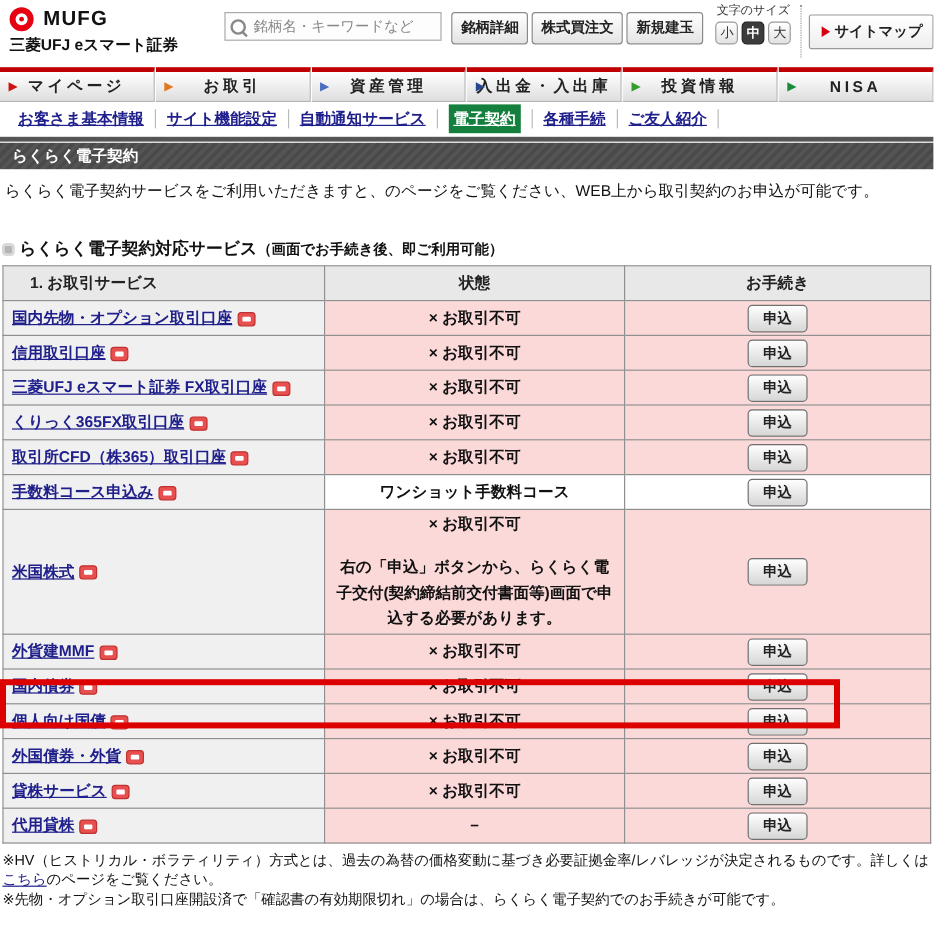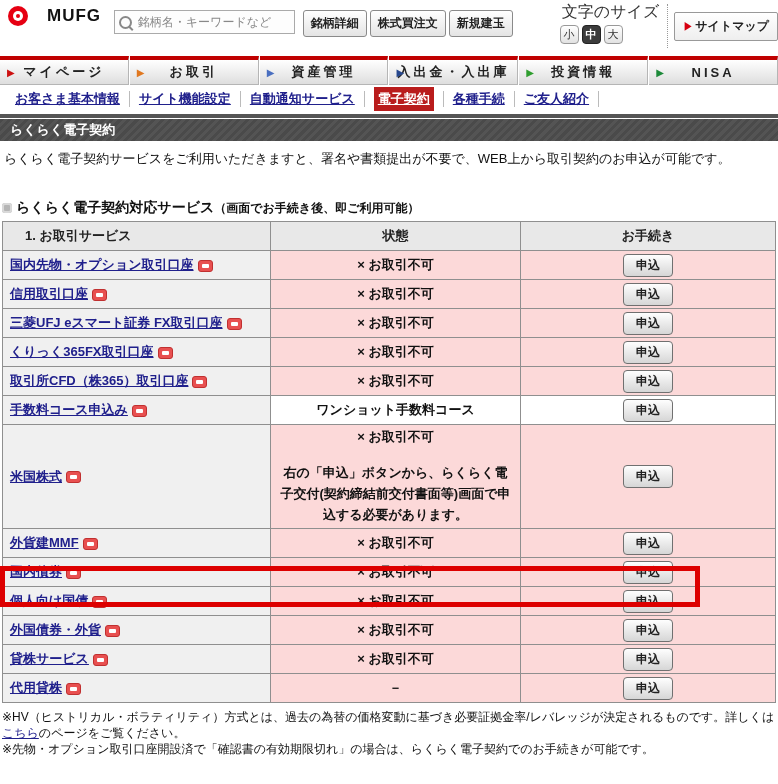--- a/index.html
+++ b/index.html
@@ -4,57 +4,57 @@
 <style>
   html,body{margin:0;padding:0;}
   body{
     width:778px;height:784px;overflow:hidden;background:#fff;
     font-family:"Liberation Sans","DejaVu Sans",sans-serif;
     font-size:13px;color:#222;position:relative;
   }
   
   .hdr{height:56px;display:flex;align-items:flex-start;position:relative;white-space:nowrap;}
   .logo{padding:6px 0 0 8px;width:200px;}
-  .logo-top{display:flex;align-items:center;gap:19px;}
+  .logo-top{display:flex;align-items:center;gap:8px;}
   .logo-mark{width:20px;height:20px;border-radius:50%;background:#e60012;position:relative;display:inline-block;}
   .logo-mark::before{content:"";position:absolute;left:5px;top:5px;width:10px;height:10px;border-radius:50%;background:#fff;}
   .logo-mark::after{content:"";position:absolute;left:8px;top:8px;width:4px;height:4px;border-radius:50%;background:#e60012;}
   .logo-brand{font-weight:bold;font-size:17px;color:#111;letter-spacing:1px;}
   .logo-co{font-weight:bold;font-size:13px;color:#111;margin-top:3px;}
   .searchbox{margin-top:10px;width:188px;height:24px;border:1px solid #aaa;background:#fdfdfd;
     display:flex;align-items:center;padding:0 4px;box-sizing:border-box;}
   .mag{width:9px;height:9px;border:2px solid #888;border-radius:50%;position:relative;flex:0 0 auto;margin-right:4px;}
   .mag::after{content:"";position:absolute;width:2px;height:5px;background:#888;transform:rotate(-45deg);left:9px;top:8px;}
   .searchbox input{border:none;outline:none;background:transparent;font-size:12px;width:150px;color:#333;}
   .searchbox input::placeholder{color:#888;}
   .quick-btns{display:flex;gap:3px;margin:10px 0 0 8px;}
   .qbtn{font-size:12px;font-weight:bold;color:#222;border:1px solid #8a8a8a;border-radius:3px;
     background:linear-gradient(#ffffff,#e4e4e4);padding:4px 7px;cursor:pointer;}
   .fsize{margin:2px 0 0 10px;text-align:center;}
-  .fsize-label{font-size:16px;color:#333;margin-left:39px;}
+  .fsize-label{font-size:10px;color:#333;}
   .fsize-btns{display:flex;gap:3px;margin-top:2px;justify-content:center;}
   .fbtn{width:19px;height:19px;font-size:11px;border:1px solid #999;border-radius:4px;
     background:linear-gradient(#fff,#e2e2e2);color:#333;padding:0;cursor:pointer;}
   .fbtn.sel{background:#3c3c3c;color:#fff;border-color:#222;font-weight:bold;}
   .hdr-sep{border-left:1px dotted #999;height:44px;margin:4px 6px 0 8px;}
   .sitemap-btn{margin-top:12px;font-size:12px;font-weight:bold;border:1px solid #999;border-radius:2px;
     background:linear-gradient(#fff,#eee);padding:5px 8px;color:#222;cursor:pointer;}
   .sitemap-btn .arr{color:#d70010;margin-right:2px;font-size:10px;}
   
   .tabs{display:flex;height:29px;}
   .tab{flex:1;border-top:4px solid #c00000;border-right:1px solid #b5b5b5;border-bottom:1px solid #b5b5b5;
     background:linear-gradient(#ffffff,#dedede);display:flex;align-items:center;justify-content:center;
     font-weight:bold;font-size:13px;color:#222;letter-spacing:3px;cursor:pointer;position:relative;margin-left:1px;box-sizing:border-box;}
   .tab:first-child{margin-left:0;}
   .tab .tab-arrow{position:absolute;left:7px;font-size:10px;letter-spacing:0;}
   
   .subnav{display:flex;align-items:center;height:27px;padding-left:6px;}
   .subnav .sn-item{padding:0 9px;border-right:1px solid #bbb;height:16px;display:flex;align-items:center;}
   .sn-link{color:#20208c;font-weight:bold;text-decoration:underline;font-size:13px;cursor:pointer;}
-  .sn-link.active{background:#b91c1c;color:#fff;padding:3px 4px;}
+  .sn-link.active{background:#15803d;color:#fff;padding:3px 4px;}
   .dark-rule{height:4px;background:#555;margin-top:2px;}
   
   .page-title{height:22px;margin-top:1px;color:#fff;font-weight:bold;font-size:13px;line-height:22px;padding-left:10px;
     background:repeating-linear-gradient(135deg,#4a4a4a 0 3px,#545454 3px 6px);}
   
   .intro{padding:8px 4px 0 4px;font-size:13px;line-height:20px;color:#111;font-weight:500;}
   
   .sec-head{margin:30px 0 4px 2px;display:flex;align-items:center;}
   .bullet{width:10px;height:10px;background:#b5b5b5;border-radius:3px;margin-right:4px;flex:0 0 auto;
     box-shadow:inset 0 0 0 2px #d9d9d9;}
@@ -85,20 +85,21 @@
 </style>
 </head>
 <body>
 
 <div class="hdr">
   <div class="logo">
     <div class="logo-top">
       <span class="logo-mark"></span>
       <span class="logo-brand">MUFG</span>
     </div>
+    <div class="logo-co">三菱UFJ eスマート証券</div>
   </div>
   <div class="searchbox">
     <span class="mag"></span>
     <input type="text" placeholder="銘柄名・キーワードなど" style="">
   </div>
   <div class="quick-btns">
       <button class="qbtn">銘柄詳細</button>
       <button class="qbtn">株式買注文</button>
       <button class="qbtn">新規建玉</button>
     </div>
@@ -159,21 +160,21 @@
   </span>
     <span class="sn-item">
     <a class="sn-link" href="#">ご友人紹介</a>
   </span>
   </div>
 <div class="dark-rule"></div>
 
 <div class="page-title">らくらく電子契約</div>
 
 <div class="intro">
-  <div>らくらく電子契約サービスをご利用いただきますと、署名や書類提出が不要で、WEB上から取引契約のお申込が可能です。</div>
+  <div>らくらく電子契約サービスをご利用いただきますと、のページをご覧ください、WEB上から取引契約のお申込が可能です。</div>
 </div>
 
 <div class="sec-head">
   <span class="bullet"></span>
   <span class="sec-title">らくらく電子契約対応サービス</span>
   <span class="sec-sub">（画面でお手続き後、即ご利用可能）</span>
 </div>
 
 <div class="table-wrap">
   <table class="svc">

